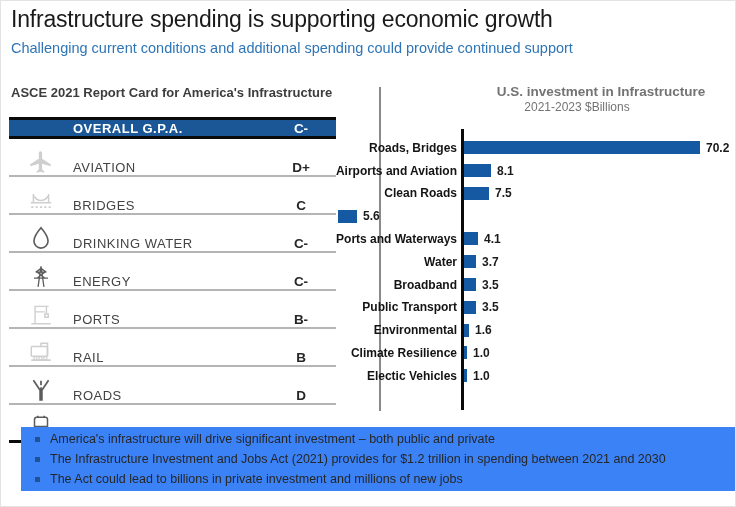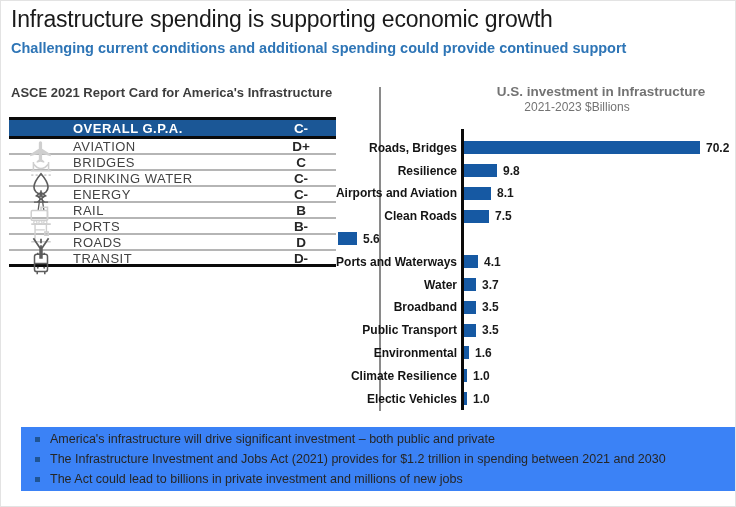--- a/index.html
+++ b/index.html
@@ -10,37 +10,37 @@
     border:1px solid #e3e3e3;
   }
 
   
   .page-title {
     position:absolute; left:10px; top:5px;
     font-size:23px; font-weight:400; color:#1a1a1a; letter-spacing:-0.2px;
   }
   .page-subtitle {
     position:absolute; left:10px; top:39px;
-    font-size:14.5px; font-weight:700; color:#2e75b6;
+    font-size:14.5px; font-weight:400; color:#2e75b6;
   }
 
   
   .rc-heading {
     position:absolute; left:10px; top:84px; width:340px;
     font-size:13px; font-weight:bold; color:#3d3d3d;
   }
   .rc-table { position:absolute; left:8px; top:116px; width:327px; }
   .rc-header-row {
     display:flex; align-items:center; height:22px;
     background:#1b5796; border-top:3px solid #0a0a0a; border-bottom:3px solid #0a0a0a;
   }
   .rc-header-row .rc-label { color:#ffffff; font-weight:bold; }
   .rc-header-row .rc-grade { color:#ffffff; }
   .rc-row {
-    display:flex; align-items:flex-start; height:16px; border-bottom:2px solid #b5b5b5;
+    display:flex; align-items:flex-end; height:38px; border-bottom:2px solid #b5b5b5;
     background:#fff;
   }
   .rc-row.last { border-bottom:3px solid #0a0a0a; }
   .rc-icon-cell {
     width:64px; display:flex; align-items:center; justify-content:center; flex-shrink:0;
   }
   .rc-icon-cell.light { color:#cfcfcf; }
   .rc-icon-cell.dark  { color:#5c5c5c; }
   .rc-label {
     font-size:13px; color:#434343; letter-spacing:0.5px; font-weight:400;
@@ -137,40 +137,40 @@
             <svg viewBox="0 0 24 24" width="26" height="26">
               <path d="M9.3 22 12 3l2.7 19M7 8.5h10M5.5 14h13M8.6 8.5l7 5.5M15.4 8.5l-7 5.5M7 8.5 12 5l5 3.5" fill="none" stroke="currentColor" stroke-width="1.2"></path>
             </svg>
           </span>
           <span class="rc-label">ENERGY</span>
           <span class="rc-grade">C-</span>
         </div>
         <div class="rc-row">
           <span class="rc-icon-cell light">
             <svg viewBox="0 0 24 24" width="26" height="26">
+              <path d="M3 21h18M6.5 21V5h12.5M6.5 10h9M17 5v4M17 9v3M15.5 12h3.2v3h-3.2z" fill="none" stroke="currentColor" stroke-width="1.3"></path>
+            </svg>
+          </span>
+          <span class="rc-label">PORTS</span>
+          <span class="rc-grade">B-</span>
+        </div>
+        <div class="rc-row">
+          <span class="rc-icon-cell light">
+            <svg viewBox="0 0 24 24" width="26" height="26">
               <rect x="3" y="7" width="15" height="9" rx="1" fill="none" stroke="currentColor" stroke-width="1.4"></rect>
               <path d="M12 7V4h6v12M3 19.5h18" fill="none" stroke="currentColor" stroke-width="1.4"></path>
               <circle cx="6.8" cy="17.8" r="1.5" fill="none" stroke="currentColor" stroke-width="1.1"></circle>
               <circle cx="11.5" cy="17.8" r="1.5" fill="none" stroke="currentColor" stroke-width="1.1"></circle>
               <circle cx="16" cy="17.8" r="1.5" fill="none" stroke="currentColor" stroke-width="1.1"></circle>
             </svg>
           </span>
           <span class="rc-label">RAIL</span>
           <span class="rc-grade">B</span>
         </div>
         <div class="rc-row">
-          <span class="rc-icon-cell light">
-            <svg viewBox="0 0 24 24" width="26" height="26">
-              <path d="M3 21h18M6.5 21V5h12.5M6.5 10h9M17 5v4M17 9v3M15.5 12h3.2v3h-3.2z" fill="none" stroke="currentColor" stroke-width="1.3"></path>
-            </svg>
-          </span>
-          <span class="rc-label">PORTS</span>
-          <span class="rc-grade">B-</span>
-        </div>
-        <div class="rc-row">
           <span class="rc-icon-cell dark">
             <svg viewBox="0 0 24 24" width="26" height="26">
               <path d="M5 3l6.2 9.2V22M19 3l-6.2 9.2V22M12 3.5v4M12 9.5v3" fill="none" stroke="currentColor" stroke-width="1.6"></path>
             </svg>
           </span>
           <span class="rc-label">ROADS</span>
           <span class="rc-grade">D</span>
         </div>
         <div class="rc-row last">
           <span class="rc-icon-cell dark">
@@ -195,27 +195,20 @@
   <div class="chart-rows" id="chart-rows">
     <div class="chart-axis"></div>
   <div class="bar-row">
         <span class="bar-label">Roads, Bridges</span>
         <span class="bar-track">
           <span class="bar" style="width:236px;background:#1659a3"></span>
           <span class="bar-value">70.2</span>
         </span>
       </div>
       <div class="bar-row">
-        <span class="bar-label">Resilience</span>
-        <span class="bar-track">
-          <span class="bar" style="width:33px;background:#1659a3"></span>
-          <span class="bar-value">9.8</span>
-        </span>
-      </div>
-      <div class="bar-row">
         <span class="bar-label">Airports and Aviation</span>
         <span class="bar-track">
           <span class="bar" style="width:27px;background:#1659a3"></span>
           <span class="bar-value">8.1</span>
         </span>
       </div>
       <div class="bar-row">
         <span class="bar-label">Clean Roads</span>
         <span class="bar-track">
           <span class="bar" style="width:25px;background:#1659a3"></span>

